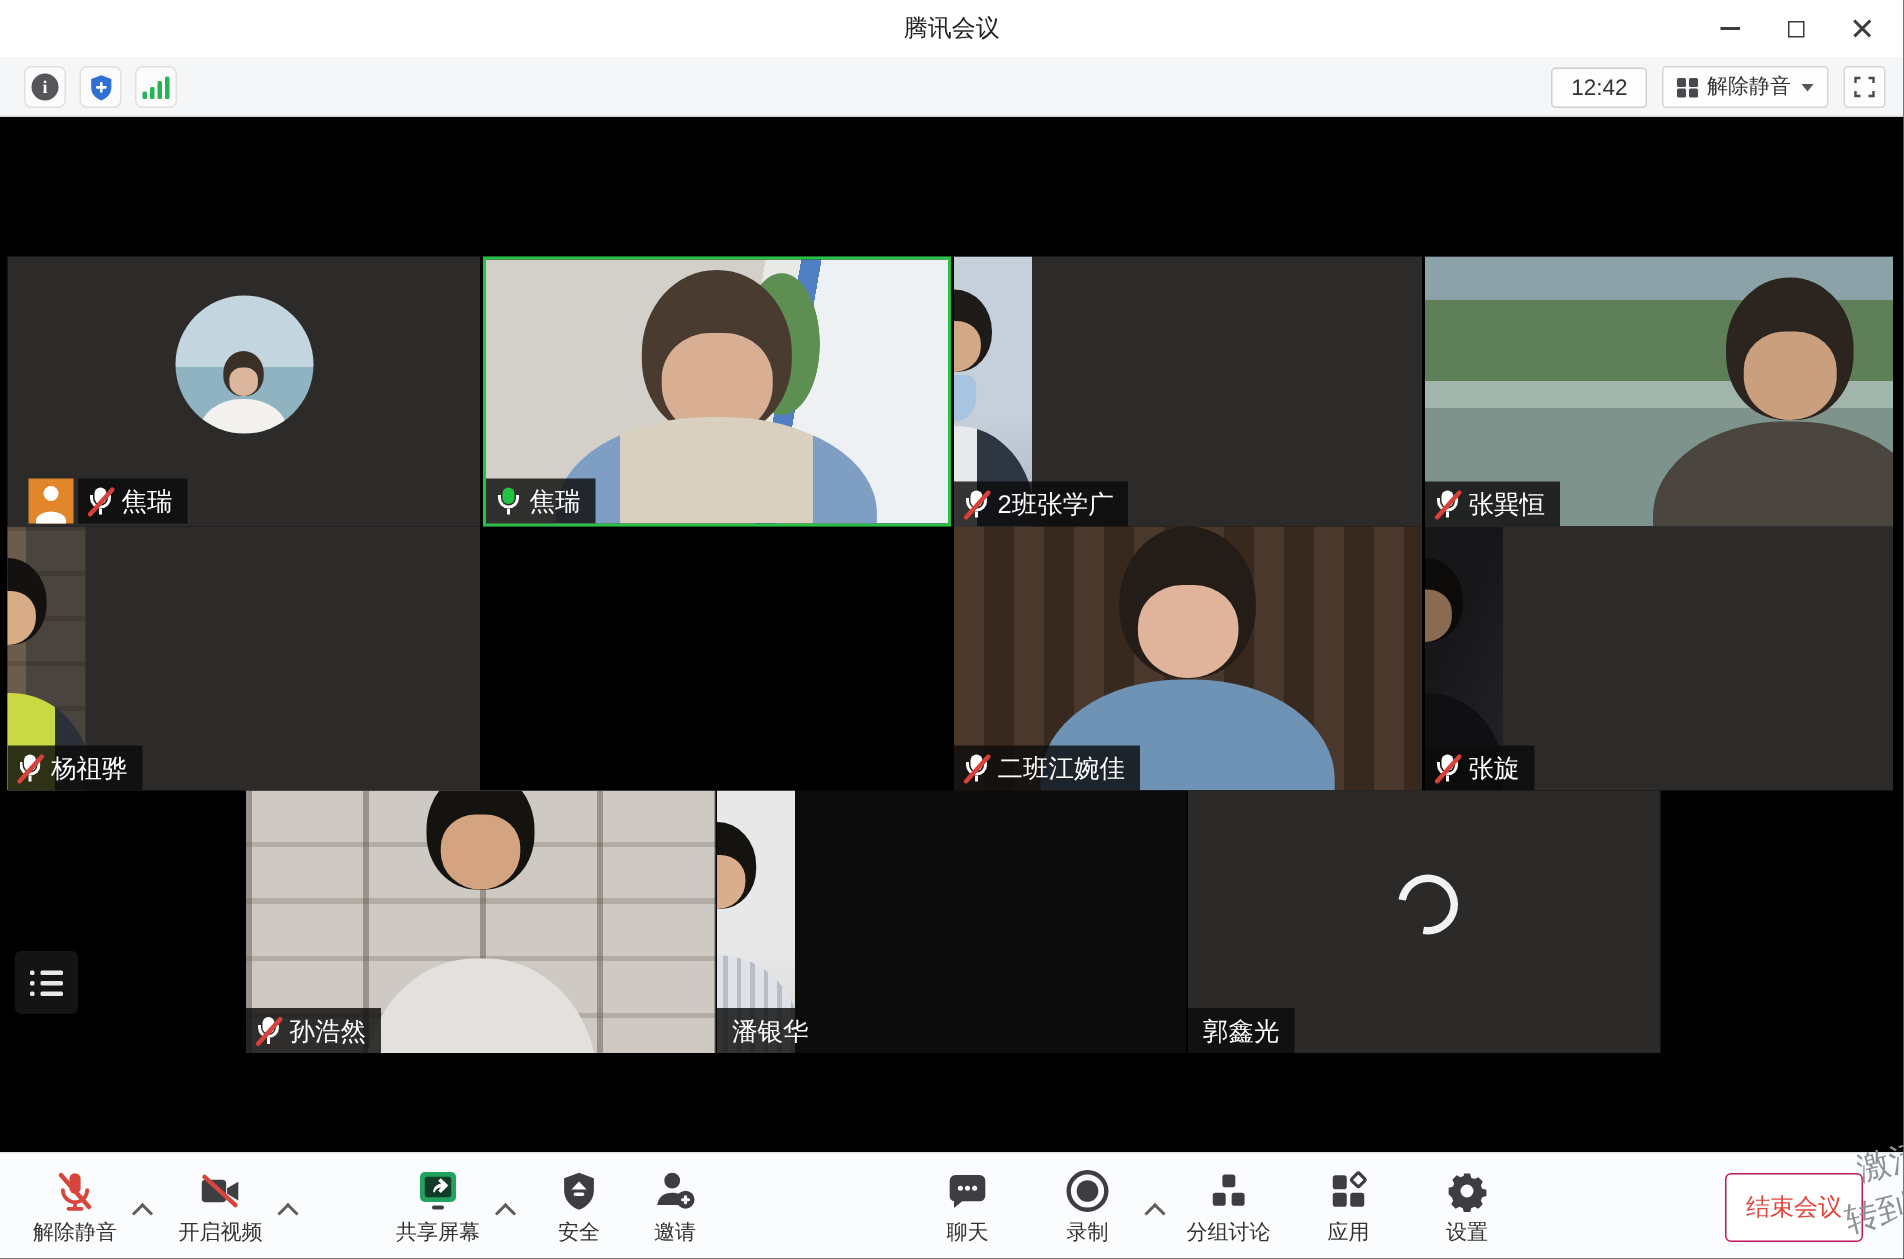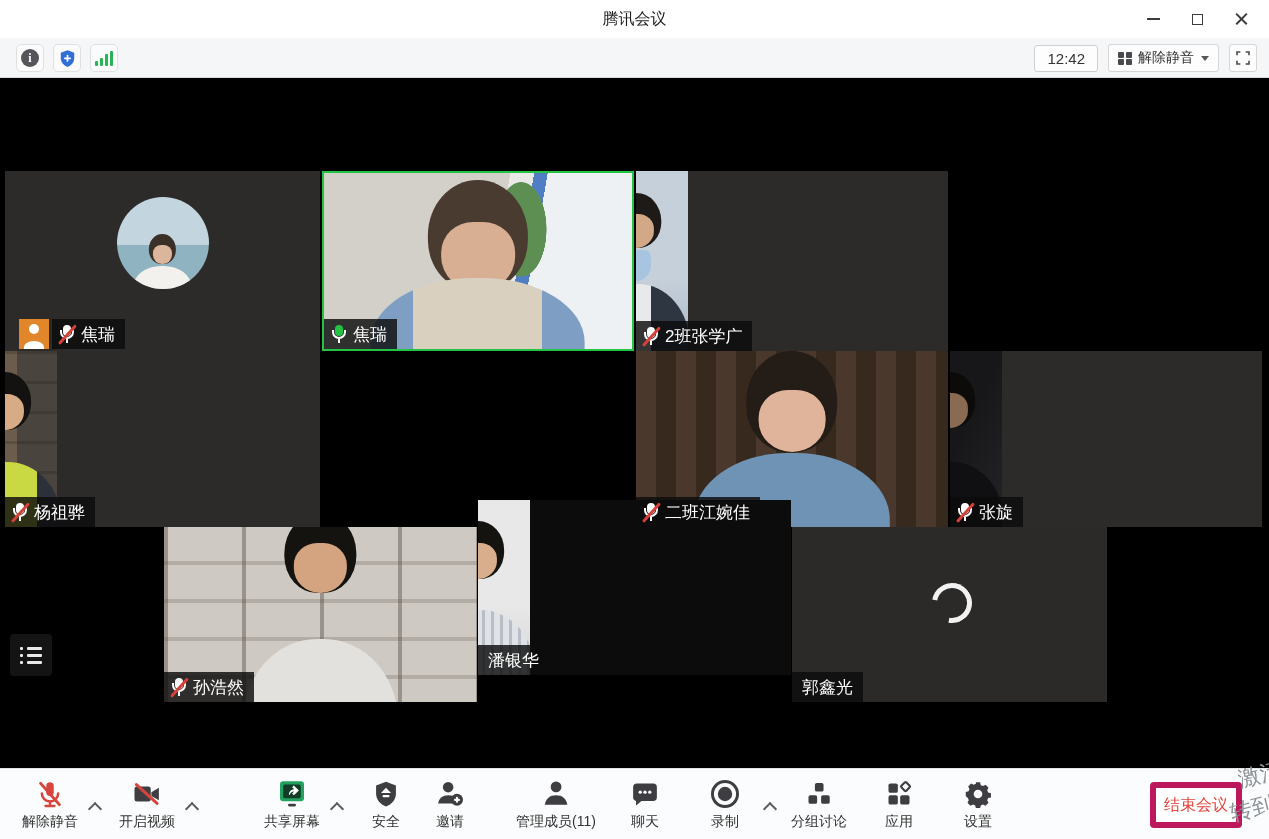--- a/index.html
+++ b/index.html
@@ -41,21 +41,21 @@
   .tile { position:absolute; background:#2d2b2a; overflow:hidden; cursor:pointer; }
   .t1 { left:5px;   top:93px;  width:315px; height:180px; }
   .t2 { left:322px; top:93px;  width:312px; height:180px; border:2px solid #23c343; }
   .t3 { left:636px; top:93px;  width:312px; height:180px; }
   .t4 { left:950px; top:93px;  width:312px; height:180px; }
   .t5 { left:5px;   top:273px; width:315px; height:176px; }
   .t6 { left:322px; top:273px; width:312px; height:176px; }
   .t7 { left:636px; top:273px; width:312px; height:176px; }
   .t8 { left:950px; top:273px; width:312px; height:176px; }
   .t9 { left:164px; top:449px; width:313px; height:175px; background:#1a1918; }
-  .t10{ left:478px; top:422px; width:313px; height:175px; background:#0c0c0c; }
+  .t10{ left:478px; top:449px; width:313px; height:175px; background:#0c0c0c; }
   .t11{ left:792px; top:449px; width:315px; height:175px; background:#2c2a29;text-align:right; }
 
   .vid { position:absolute; inset:0; overflow:hidden; }
   .vid.portrait { left:50%; top:0; bottom:0; width:104px; transform:translateX(-50%); inset:auto; height:100%; }
 
   .person { position:absolute; bottom:0; left:50%; transform:translateX(-50%); width:82%; height:88%; }
   .head { position:absolute; top:0; left:50%; transform:translateX(-50%); width:52%; padding-top:58%; border-radius:50% 50% 46% 46%; background:var(--hair,#1c1915); overflow:hidden; }
   .head::after { content:""; position:absolute; left:50%; transform:translateX(-50%); bottom:0; width:74%; height:62%; border-radius:44% 44% 50% 50%; background:var(--skin,#d3a687); }
   .torso { position:absolute; bottom:0; left:50%; transform:translateX(-50%); width:112%; height:42%; border-radius:48% 48% 0 0/90% 90% 0 0; background:var(--shirt,#555); }
 
@@ -116,21 +116,21 @@
   
   .bottombar { position:absolute; left:0; top:768px; width:1269px; height:71px; background:#fbfcfd; border-top:1px solid #e4e4e4; }
   .tb-item { position:absolute; top:8px; transform:translateX(-50%); display:flex; flex-direction:column; align-items:center; cursor:pointer; }
   .tb-item .icon-box { height:34px; display:flex; align-items:center; justify-content:center; }
   .tb-item .lbl { margin-top:2px; font-size:14px; color:#333; white-space:nowrap; }
   .i1{left:50px} .i2{left:147px} .i3{left:292px} .i4{left:386px} .i5{left:450px}
   .i6{left:556px} .i7{left:645px} .i8{left:725px} .i9{left:819px} .i10{left:899px} .i11{left:978px}
   .tb-chev { position:absolute; top:32px; width:10px; height:10px; cursor:pointer; }
   .tb-chev::before { content:""; position:absolute; left:0; top:3px; width:8px; height:8px; border-top:2px solid #5c5c5c; border-left:2px solid #5c5c5c; transform:rotate(45deg); }
   .c1{left:90px} .c2{left:187px} .c3{left:332px} .c4{left:765px}
-  .end-btn { position:absolute; right:27px; top:13px; width:92px; height:46px; background:#fff; border:6px solid #be185d; border-radius:4px; color:#e0473d; font-size:16px; display:flex; align-items:center; justify-content:center; cursor:pointer; }
+  .end-btn { position:absolute; right:27px; top:13px; width:92px; height:46px; background:#fff; border:1px solid #be185d; border-radius:4px; color:#e0473d; font-size:16px; display:flex; align-items:center; justify-content:center; cursor:pointer; }
 
   .wm { position:absolute; color:#8d9297; font-size:22px; transform:rotate(-14deg); z-index:9; white-space:nowrap; pointer-events:none; }
   .wm1 { left:1238px; top:760px; }
   .wm2 { left:1230px; top:794px; }
 
   svg { display:block; }
 </style>
 </head>
 <body>
 
@@ -251,20 +251,39 @@
               <span class="cap"></span>
               <span class="arc"></span>
               <span class="stem"></span>
               <span class="slash"></span>
             </span>
             <span>2班张学广</span>
           </span>
       </div>
     </div>
 
+    <div class="tile t4">
+      <div class="vid v4">
+        <div class="person">
+            <div class="head"></div>
+            <div class="torso"></div>
+          </div>
+      </div>
+      <div class="nameplate">
+        <span class="plate">
+            <span class="mic muted">
+              <span class="cap"></span>
+              <span class="arc"></span>
+              <span class="stem"></span>
+              <span class="slash"></span>
+            </span>
+            <span>张巽恒</span>
+          </span>
+      </div>
+    </div>
 
     <div class="tile t5">
       <div class="vid v5 portrait">
         <div class="person">
             <div class="head"></div>
             <div class="torso"></div>
           </div>
       </div>
       <div class="nameplate">
         <span class="plate">
@@ -441,29 +460,20 @@
             <circle cx="10.5" cy="6.5" r="4.2"></circle>
             <path d="M2.5 19.5c.6-4.4 3.7-6.6 8-6.6 1.6 0 3 .3 4.2.9v5.7z"></path>
             <circle cx="17.6" cy="16.6" r="4.8"></circle>
             <rect x="15.2" y="15.8" width="4.8" height="1.7" rx=".8" fill="#fbfcfd"></rect>
             <rect x="16.75" y="14.25" width="1.7" height="4.8" rx=".8" fill="#fbfcfd"></rect>
           </svg>
         </div>
       <div class="lbl">邀请</div>
     </div>
 
-    <div class="tb-item i6">
-      <div class="icon-box">
-          <svg width="30" height="30" viewBox="0 0 24 24" fill="#3e3e42">
-            <circle cx="12" cy="6.3" r="4.3"></circle>
-            <path d="M3 20.5c.7-5 4.2-7.6 9-7.6s8.3 2.6 9 7.6z"></path>
-          </svg>
-        </div>
-      <div class="lbl">管理成员(11)</div>
-    </div>
 
     <div class="tb-item i7">
       <div class="icon-box">
           <svg width="30" height="30" viewBox="0 0 24 24">
             <path d="M5.5 3.5h13a3 3 0 0 1 3 3v8a3 3 0 0 1-3 3H9.2l-4.4 3.6.02-3.6h.18a3 3 0 0 1-2.5-3v-8a3 3 0 0 1 3-3z" fill="#3e3e42"></path>
             <g fill="#fff">
               <circle cx="8.2" cy="10.5" r="1.35"></circle>
               <circle cx="12" cy="10.5" r="1.35"></circle>
               <circle cx="15.8" cy="10.5" r="1.35"></circle>
             </g>

